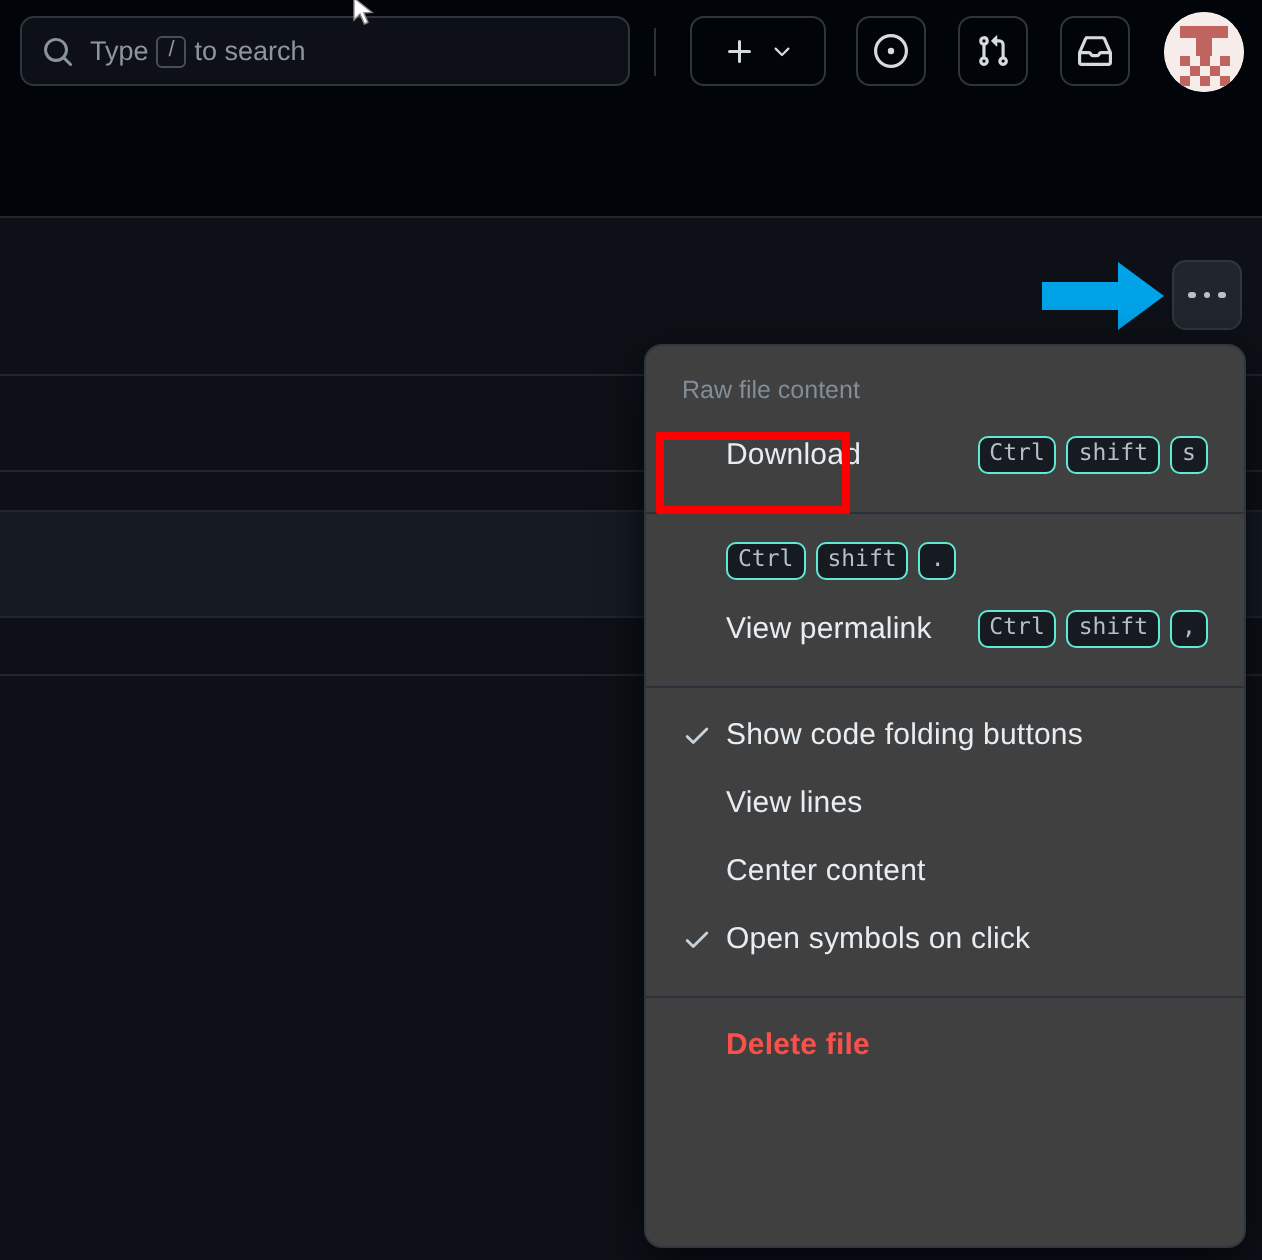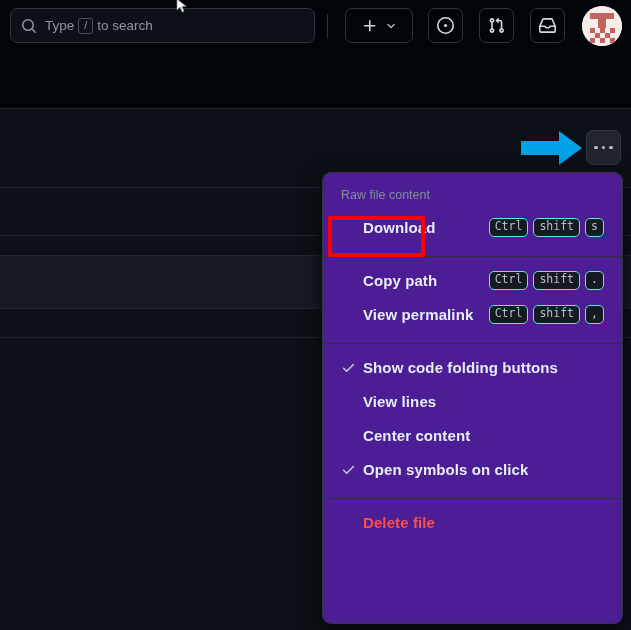--- a/index.html
+++ b/index.html
@@ -74,36 +74,36 @@
     position:absolute; left:586px; top:130px; width:35px; height:35px;
     border-radius:7px; background:#21262d; border:1px solid #30363d;
     display:flex; align-items:center; justify-content:center; gap:4px;
     cursor:pointer;
   }
   .kebab-btn i { width:3.5px; height:3.5px; border-radius:50%; background:#b9c1ca; display:block; }
 
   
   .menu {
     position:absolute; left:322px; top:172px; width:301px; height:452px;
-    background:#4c1d95; border:1px solid #30363d; border-radius:9px;
+    background:#404040; border:1px solid #30363d; border-radius:9px;
     box-shadow:0 8px 24px rgba(1,4,9,.8);
     overflow:hidden;
   }
   .menu-section { padding:6px 0; }
   .menu-header {
     font-size:12.5px; color:#818d99; padding:9px 18px 8px 18px; font-weight:400;
   }
   .menu-item {
     display:flex; align-items:center;
     padding:7px 18px 7px 18px; min-height:34px;
     cursor:pointer; position:relative;
   }
   .mi-check { width:22px; flex:none; display:flex; align-items:center; color:#c9d1d9; }
   .mi-label {
-    font-size:15px; color:#e6edf3; font-weight:700; flex:1; white-space:nowrap;
+    font-size:15px; color:#e6edf3; font-weight:400; flex:1; white-space:nowrap;
     letter-spacing:.1px;
   }
   .mi-keys { display:flex; align-items:center; gap:5px; flex:none; }
   .key {
     display:inline-flex; align-items:center; justify-content:center;
     border:1px solid #5eead4; border-radius:5px;
     min-width:19px; height:19px; padding:0 5px;
     font-family:"DejaVu Sans Mono", monospace;
     font-size:11.5px; color:#b6bec7; line-height:1; background:#161b22;
   }
@@ -239,21 +239,20 @@
             <span class="key">Ctrl</span>
             <span class="key">shift</span>
             <span class="key">s</span>
           </span>
         </div>
       </div>
       <div class="menu-sep"></div>
       <div class="menu-section">
         <div class="menu-item">
           <span class="mi-check"></span>
-          <span class="mi-label">Copy path</span>
           <span class="mi-keys">
             <span class="key">Ctrl</span>
             <span class="key">shift</span>
             <span class="key">.</span>
           </span>
         </div>
         <div class="menu-item">
           <span class="mi-check"></span>
           <span class="mi-label">View permalink</span>
           <span class="mi-keys">

